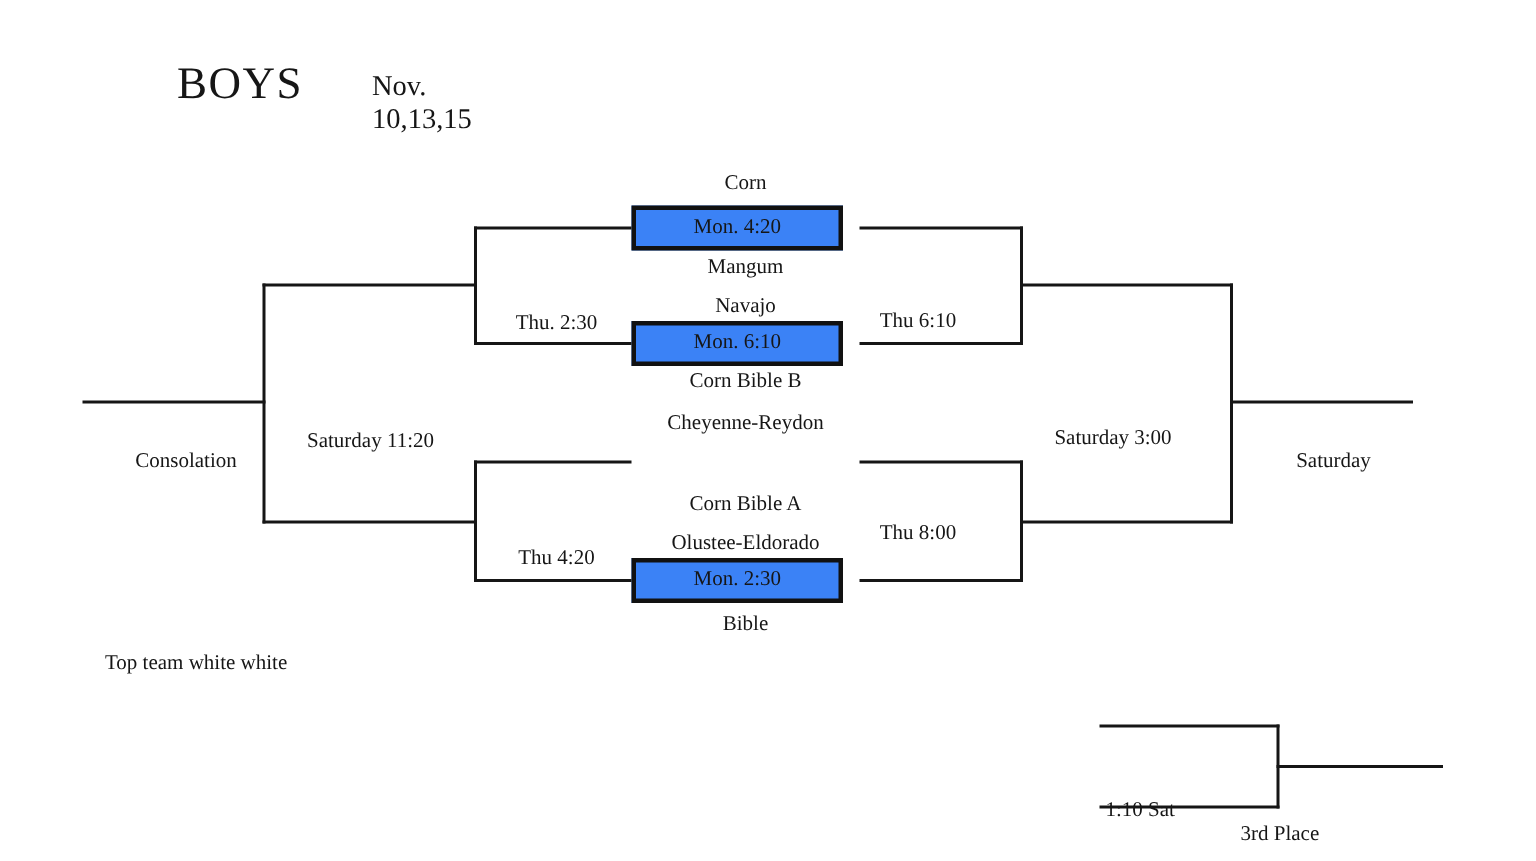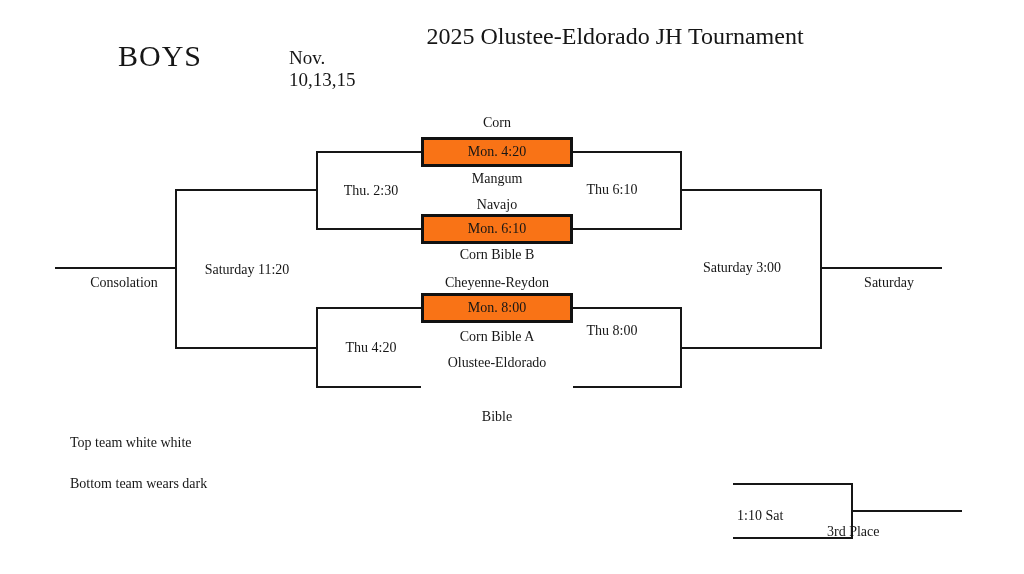--- a/index.html
+++ b/index.html
@@ -5,69 +5,68 @@
   html,body { margin:0; padding:0; background:#ffffff; }
   .canvas {
     position:relative; width:1024px; height:574px; background:#ffffff;
     font-family:Liberation Serif, serif; color:#161616; overflow:hidden;
   }
   .ln { position:absolute; background:#161616; }
   .division {
     position:absolute; left:118px; top:39px; font-size:30px; letter-spacing:1px;
   }
   .dates {
-    position:absolute; left:248px; top:47px; font-size:19px; line-height:22px;margin-left:41px;
+    position:absolute; left:248px; top:47px; font-size:19px; line-height:22px;
   }
   .title {
     position:absolute; left:395px; top:23px; width:440px; text-align:center; font-size:24px;
   }
   .game-box {
-    position:absolute; left:421px; width:152px; height:30px; box-sizing:border-box;
-    border:3px solid #111111; background:#f97316;
+    position:absolute; left:421px; width:141px; height:30px; box-sizing:border-box;
+    border:3px solid #111111; background:#3b82f6;
     display:flex; align-items:center; justify-content:center; font-size:14px;
   }
   .team {
     position:absolute; left:421px; width:152px; height:14px; line-height:14px;
     text-align:center; font-size:14px;
   }
-  .lbl { position:absolute; font-size:14px; height:14px; line-height:14px; }
+  .lbl { position:absolute; font-size:14px; height:14px; line-height:14px;margin-top:25px; }
   .lbl.c { text-align:center; }
   .note { position:absolute; left:70px; font-size:14px; }
 </style>
 </head>
 <body>
 
 <div class="canvas">
 
   <div class="division">BOYS</div>
   <div class="dates">
     <div>Nov.</div>
     <div>10,13,15</div>
   </div>
-  <div class="title">2025 Olustee-Eldorado JH Tournament</div>
 
   <div class="team" style="top:116px">Corn</div>
   <div class="game-box" style="top:137px">
     <span>Mon. 4:20</span>
   </div>
   <div class="team" style="top:172px">Mangum</div>
 
   <div class="team" style="top:198px">Navajo</div>
   <div class="game-box" style="top:214px">
     <span>Mon. 6:10</span>
   </div>
   <div class="team" style="top:248px">Corn Bible B</div>
 
   <div class="team" style="top:276px">Cheyenne-Reydon</div>
-  <div class="game-box" style="top:293px">
-    <span>Mon. 8:00</span>
-  </div>
   <div class="team" style="top:330px">Corn Bible A</div>
 
   <div class="team" style="top:356px">Olustee-Eldorado</div>
+  <div class="game-box" style="top:372px">
+    <span>Mon. 2:30</span>
+  </div>
   <div class="team" style="top:410px">Bible</div>
 
   <div class="ln" style="left:316px;top:151px;width:105px;height:2px"></div>
   <div class="ln" style="left:316px;top:228px;width:105px;height:2px"></div>
   <div class="ln" style="left:316px;top:151px;width:2px;height:79px"></div>
   <div class="ln" style="left:175px;top:189px;width:143px;height:2px"></div>
   <div class="ln" style="left:316px;top:307px;width:105px;height:2px"></div>
   <div class="ln" style="left:316px;top:386px;width:105px;height:2px"></div>
   <div class="ln" style="left:316px;top:307px;width:2px;height:81px"></div>
   <div class="ln" style="left:175px;top:347px;width:143px;height:2px"></div>
@@ -96,15 +95,14 @@
   <div class="lbl c" style="left:829px;top:276px;width:120px">Saturday</div>
 
   <div class="ln" style="left:733px;top:483px;width:120px;height:2px"></div>
   <div class="ln" style="left:733px;top:537px;width:120px;height:2px"></div>
   <div class="ln" style="left:851px;top:483px;width:2px;height:56px"></div>
   <div class="ln" style="left:851px;top:510px;width:111px;height:2px"></div>
   <div class="lbl" style="left:737px;top:509px">1:10 Sat</div>
   <div class="lbl" style="left:827px;top:525px">3rd Place</div>
 
   <div class="note" style="top:435px">Top team white white</div>
-  <div class="note" style="top:476px">Bottom team wears dark</div>
 
 </div>
 
 </body></html>

